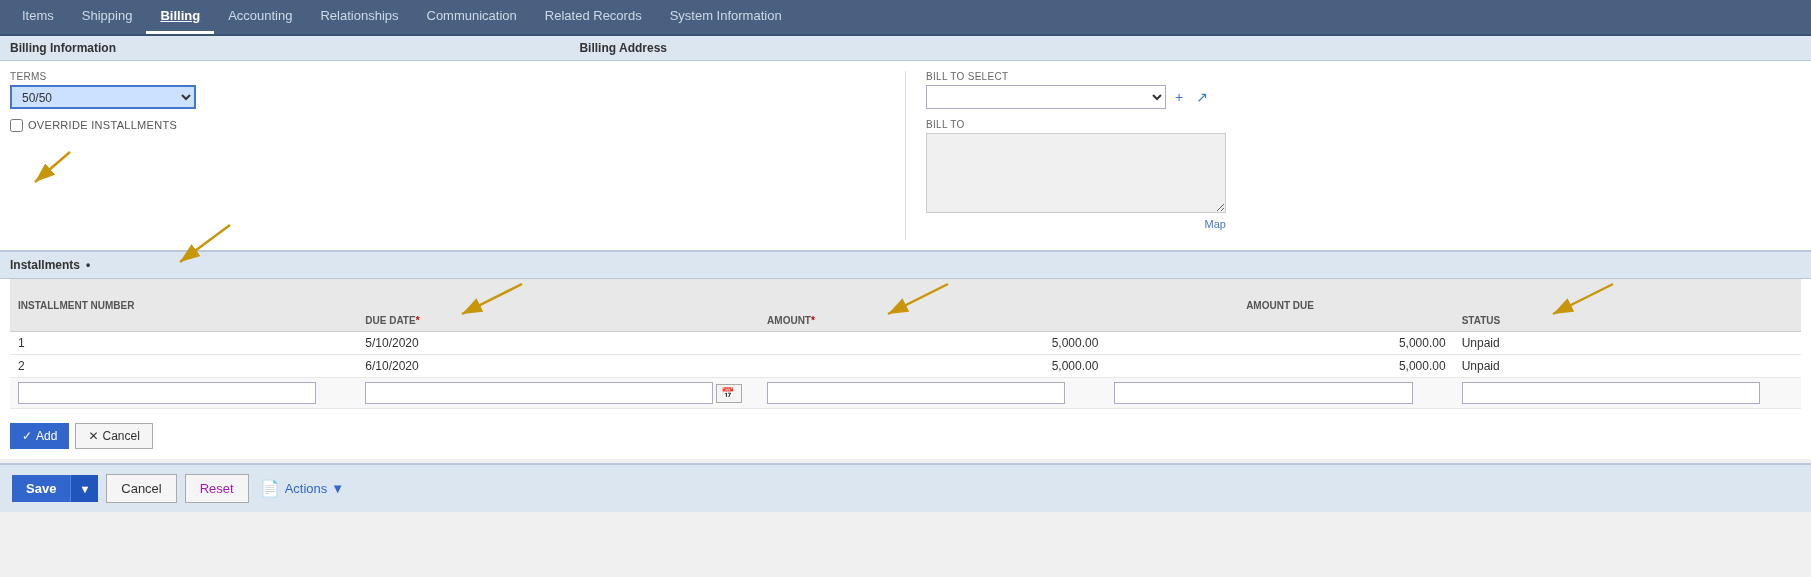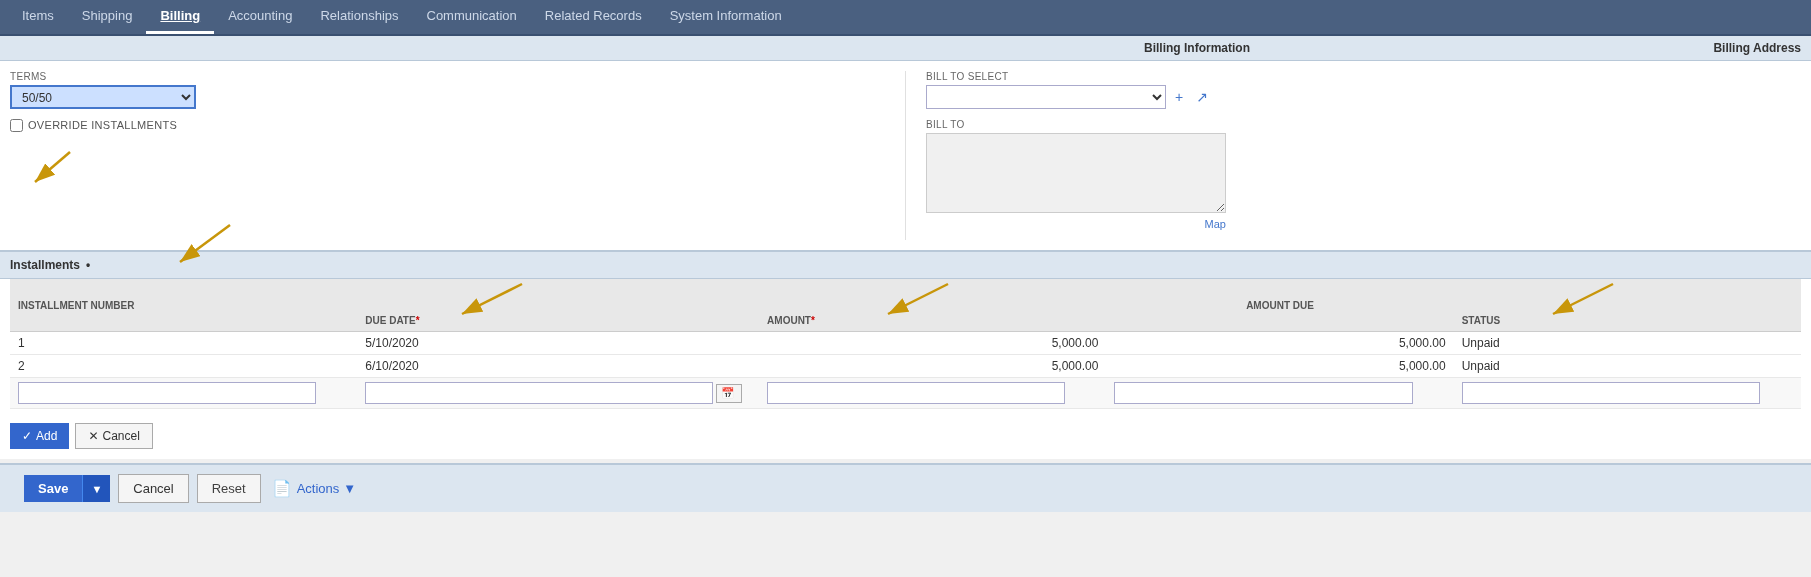--- a/index.html
+++ b/index.html
@@ -34,21 +34,20 @@
     }
 
     
     .section-header {
       background: #dce6f0;
       padding: 5px 10px;
       font-weight: bold;
       font-size: 12px;
       color: #333;
       border-bottom: 1px solid #b8c8d8;
-      text-align: right;
     }
 
     
     .billing-layout {
       display: flex;
       gap: 0;
       padding: 10px;
       background: #fff;
     }
     .billing-left {
@@ -235,21 +234,21 @@
       font-size: 12px;
       display: flex;
       align-items: center;
       gap: 4px;
     }
 
     
     .bottom-bar {
       background: #dce6f0;
       border-top: 2px solid #b8c8d8;
-      padding: 8px 24px;
+      padding: 8px 12px;
       display: flex;
       align-items: center;
       gap: 8px;
       margin-top: 4px;
     }
     .btn-save-group {
       display: flex;
       align-items: stretch;
     }
     .btn-save {
@@ -273,21 +272,21 @@
     .btn-cancel-bottom {
       background: #f5f5f5;
       color: #333;
       border: 1px solid #aaa;
       padding: 6px 14px;
       cursor: pointer;
       font-size: 13px;
     }
     .btn-reset {
       background: #f5f5f5;
-      color: #404040;
+      color: #a21caf;
       border: 1px solid #aaa;
       padding: 6px 14px;
       cursor: pointer;
       font-size: 13px;
     }
     .actions-btn {
       display: flex;
       align-items: center;
       gap: 4px;
       color: #3366cc;

